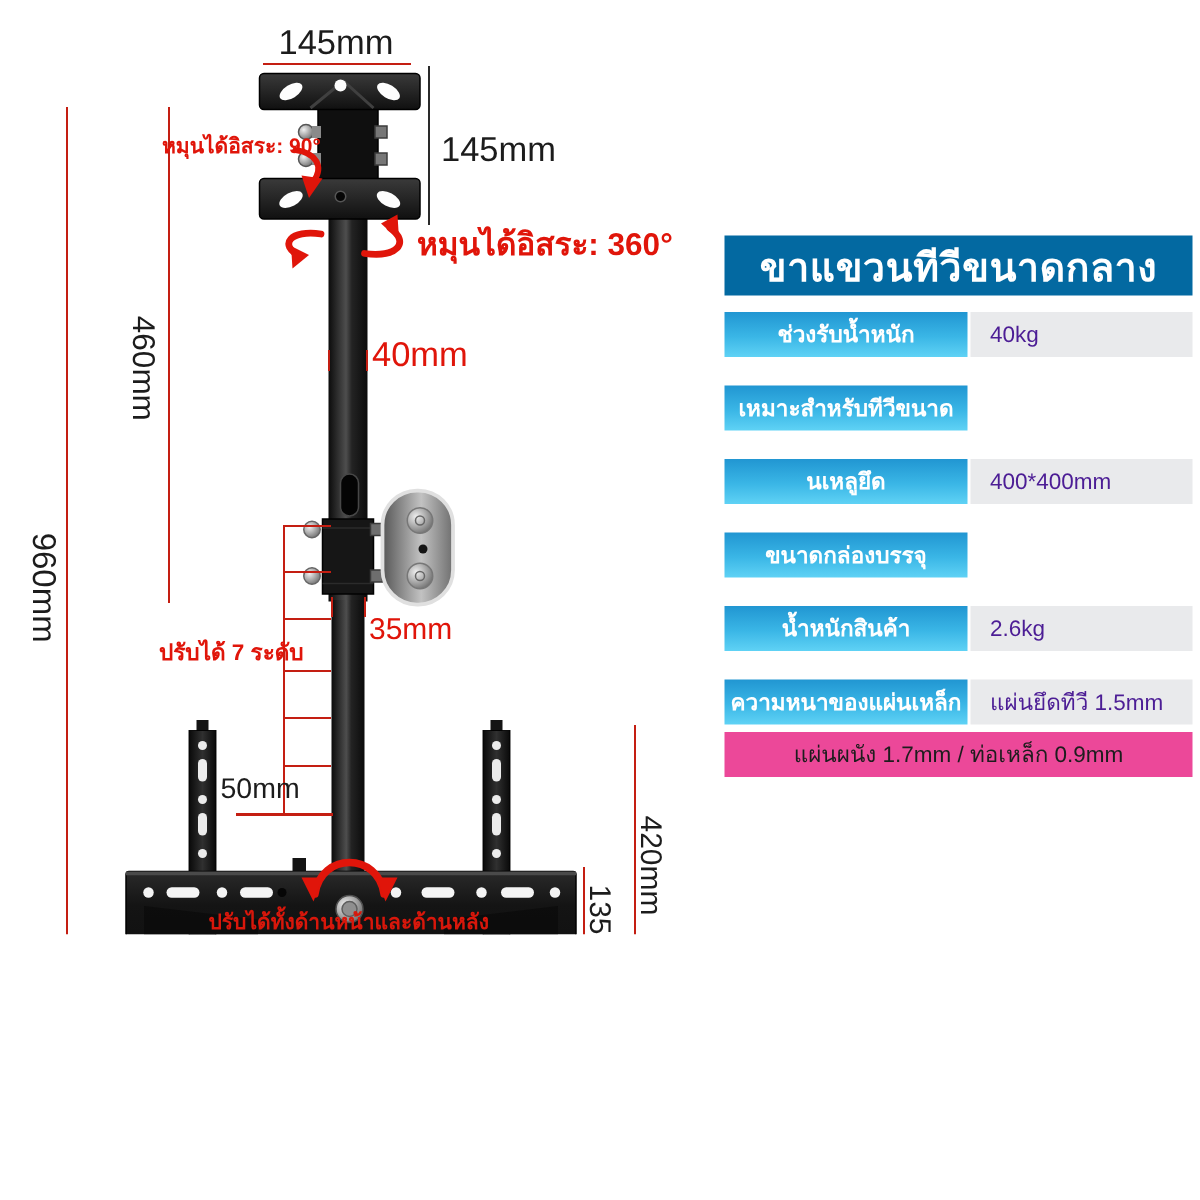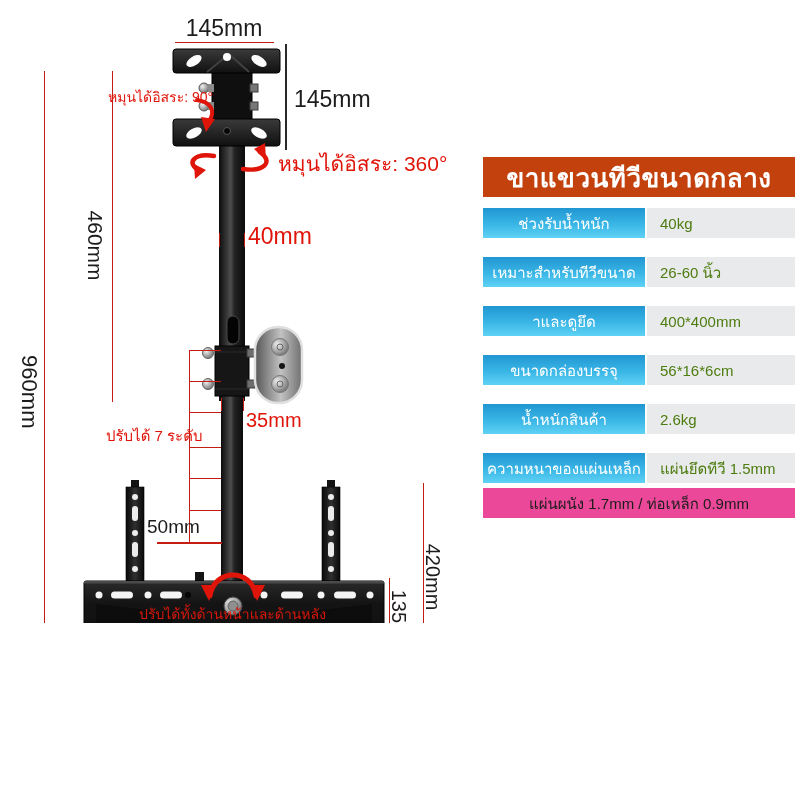--- a/index.html
+++ b/index.html
@@ -3,39 +3,39 @@
 <meta charset="utf-8">
 <style>
   html,body { margin:0; padding:0; background:#fff; }
   #page {
     position:relative; width:800px; height:623px; background:#ffffff;
     font-family:"Liberation Sans","DejaVu Sans",sans-serif; overflow:hidden;
   }
   svg { position:absolute; left:0; top:0; }
   .lbl { position:absolute; color:#1c1c1c; white-space:nowrap; line-height:1.1; }
   .red { color:#e0150a; }
-  .bold { font-weight:normal;text-align:center; }
+  .bold { font-weight:bold;text-align:center; }
   .rot { transform:rotate(90deg); transform-origin:center; text-align:center; }
   .ctr { text-align:center; }
 
   
   .spec { position:absolute; left:483px; top:157px; width:312px; }
   .spec-header {
-    height:40px; background:#c2410c; color:#ffffff; font-size:26px; font-weight:bold;
+    height:40px; background:#0369a1; color:#ffffff; font-size:26px; font-weight:bold;
     text-align:center; line-height:42px; letter-spacing:.5px;
   }
   .spec-row { display:flex; margin-top:19px; height:30px; }
   .spec-row.first { margin-top:11px; }
   .spec-label {
-    width:162px; margin-right:2px; color:#ffffff; font-weight:normal; font-size:15px;
+    width:162px; margin-right:2px; color:#ffffff; font-weight:bold; font-size:15px;
     text-align:center; line-height:31px;
     background:linear-gradient(180deg,#2196d2 0%,#3ab6e6 55%,#5fd2f5 100%);
   }
   .spec-value {
-    flex:1; background:#e9eaec; color:#4d7c0f; font-size:15px; line-height:31px;
+    flex:1; background:#e9eaec; color:#4c1d95; font-size:15px; line-height:31px;
     padding-left:13px;
   }
   .spec-footer {
     margin-top:5px; height:30px; background:#ec4899; color:#1d1d1d; font-size:15px;
     text-align:center; line-height:31px;
   }
 </style>
 </head>
 <body>
 
@@ -243,29 +243,27 @@
 
   <div class="spec">
     <div class="spec-header">ขาแขวนทีวีขนาดกลาง</div>
 
     <div class="spec-row first">
       <div class="spec-label">ช่วงรับน้ำหนัก</div>
       <div class="spec-value">40kg</div>
     </div>
     <div class="spec-row">
       <div class="spec-label">เหมาะสำหรับทีวีขนาด</div>
-      <div class="spec-value">26-60 นิ้ว</div>
-    </div>
-    <div class="spec-row">
-      <div class="spec-label">าและดูยึด</div>
+    </div>
+    <div class="spec-row">
+      <div class="spec-label">นเหลูยึด</div>
       <div class="spec-value">400*400mm</div>
     </div>
     <div class="spec-row">
       <div class="spec-label">ขนาดกล่องบรรจุ</div>
-      <div class="spec-value">56*16*6cm</div>
     </div>
     <div class="spec-row">
       <div class="spec-label">น้ำหนักสินค้า</div>
       <div class="spec-value">2.6kg</div>
     </div>
     <div class="spec-row">
       <div class="spec-label">ความหนาของแผ่นเหล็ก</div>
       <div class="spec-value">แผ่นยึดทีวี 1.5mm</div>
     </div>
 

